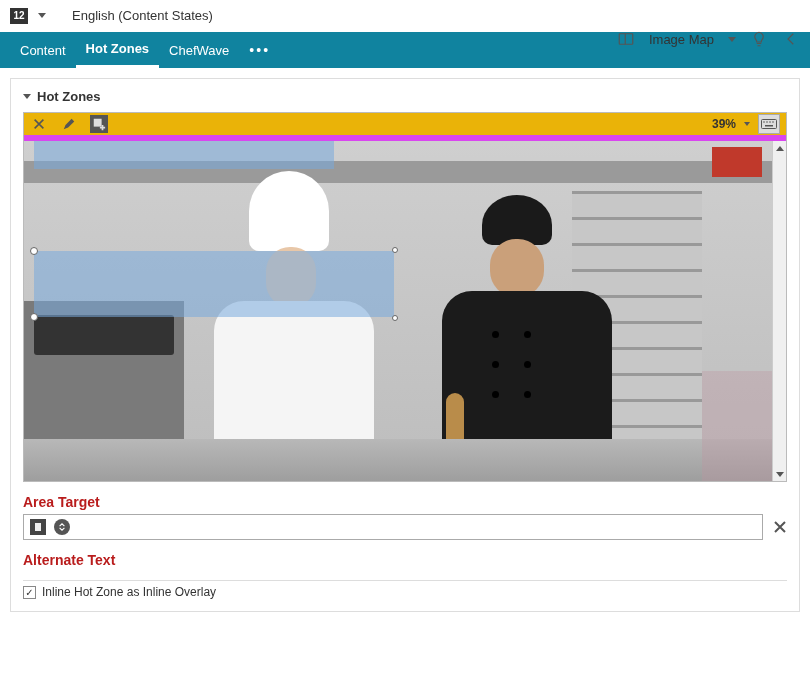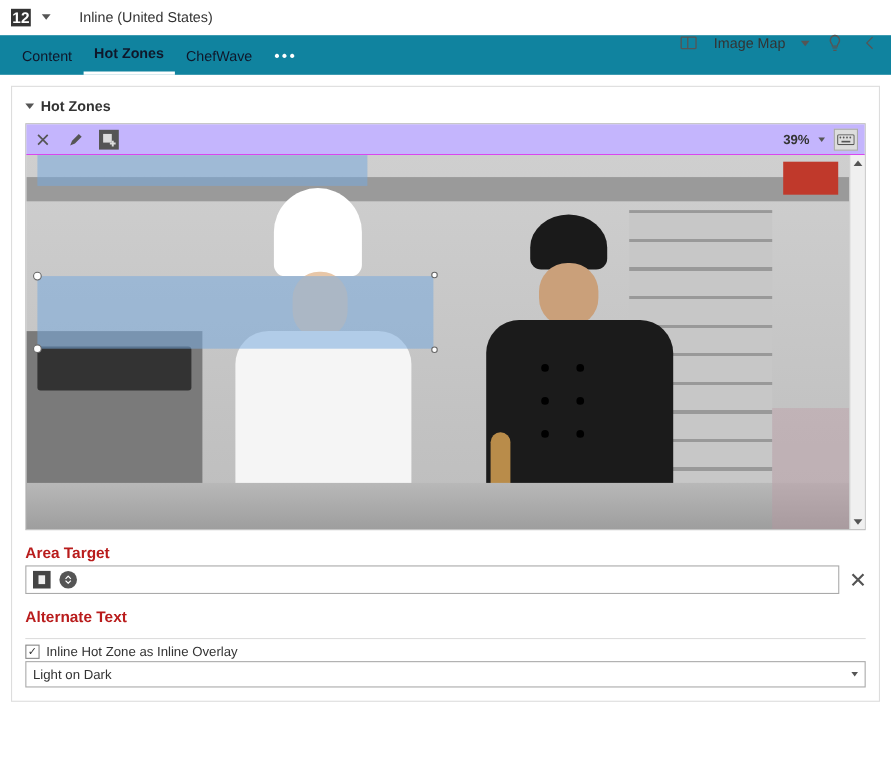--- a/index.html
+++ b/index.html
@@ -1,44 +1,44 @@
 <!DOCTYPE html>
 <html><head>
 <meta charset="utf-8">
 <style>
   * { box-sizing: border-box; margin: 0; padding: 0; }
   body { font-family: Arial, Helvetica, sans-serif; font-size: 13px; color: #333; background: #fff; width: 810px; }
   
   
   .top-bar { display: flex; align-items: center; height: 32px; padding: 0 10px; border-bottom: 1px solid transparent; }
   .top-left { display: flex; align-items: center; gap: 10px; flex: 1; }
-  .icon-box { width: 18px; height: 16px; background: #333; color: #fff; font-size: 14px; display: flex; align-items: center; justify-content: center; font-weight: bold; }
+  .icon-box { width: 18px; height: 16px; background: #333; color: #fff; font-size: 10px; display: flex; align-items: center; justify-content: center; font-weight: bold; }
   .chev-down { display: inline-block; width: 0; height: 0; border-left: 4px solid transparent; border-right: 4px solid transparent; border-top: 5px solid #555; }
   .locale { margin-left: 16px; color: #333; }
   .top-right { display: flex; align-items: center; gap: 14px; margin-top: 47px; }
   .mode-label { color: #333; }
   .icon-svg { width: 18px; height: 18px; fill: none; stroke: #555; stroke-width: 1.5; }
   
   
   .tab-bar { display: flex; align-items: center; height: 36px; padding: 0 10px; background: #10839f; }
-  .tab { color: #0f172a; padding: 0 10px; height: 36px; display: flex; align-items: center; font-size: 13px; cursor: pointer; }
+  .tab { color: #ffffff; padding: 0 10px; height: 36px; display: flex; align-items: center; font-size: 13px; cursor: pointer; }
   .tab.active { border-bottom: 3px solid #fff; font-weight: bold; }
   .tab-dots { color: #fff; padding: 0 10px; font-size: 14px; letter-spacing: 2px; }
   
   
   .main-wrap { padding: 10px; }
   .panel { border: 1px solid #ddd; background: #fff; }
   .panel-inner { padding: 10px 12px 12px 12px; }
   
   .section-header { display: flex; align-items: center; gap: 6px; font-weight: bold; font-size: 13px; margin-bottom: 8px; color: #333; }
   .sec-chev { display: inline-block; width: 0; height: 0; border-left: 4px solid transparent; border-right: 4px solid transparent; border-top: 5px solid #555; }
   
   
   .editor-frame { border: 1px solid #bbb; }
-  .editor-toolbar { display: flex; align-items: center; height: 28px; padding: 0 6px; background: #c4b5fd; border-bottom: 1px solid #d946ef; }
+  .editor-toolbar { display: flex; align-items: center; height: 28px; padding: 0 6px; background: #eab308; border-bottom: 6px solid #d946ef; }
   .tb-left { display: flex; align-items: center; gap: 12px; flex: 1; }
   .tb-right { display: flex; align-items: center; gap: 8px; }
   .zoom-text { font-size: 12px; font-weight: bold; color: #333; }
   .tb-btn { width: 18px; height: 18px; display: flex; align-items: center; justify-content: center; cursor: pointer; }
   .tb-btn.active-dark { background: #555; }
   .small-chev { display:inline-block;width:0;height:0;border-left:3px solid transparent;border-right:3px solid transparent;border-top:4px solid #555; }
   .kbd-btn { width: 22px; height: 20px; background: #ddd; border: 1px solid #aaa; display: flex; align-items: center; justify-content: center; }
   
   
   .canvas-wrap { display: flex; }
@@ -101,21 +101,21 @@
   
   .icon-stroke{stroke:#555;fill:none;stroke-width:1.6;}
 </style>
 </head>
 <body>
 
 <div class="top-bar">
   <div class="top-left">
     <div class="icon-box">12</div>
     <span class="chev-down"></span>
-    <span class="locale">Inline (United States)</span>
+    <span class="locale">English (Content States)</span>
   </div>
   <div class="top-right">
     <svg class="icon-svg" viewBox="0 0 24 24">
         <rect x="3" y="5" width="18" height="14" rx="1" class="icon-stroke"></rect>
         <line x1="11" y1="5" x2="11" y2="19" class="icon-stroke"></line>
       </svg>
     <span class="mode-label">Image Map</span>
     <span class="chev-down"></span>
     <svg class="icon-svg" viewBox="0 0 24 24">
         <path d="M9 18h6M10 21h4M12 3a6 6 0 0 0-4 10c1 1 1 2 1 3h6c0-1 0-2 1-3a6 6 0 0 0-4-10z" class="icon-stroke"></path>
@@ -246,20 +246,16 @@
 
       <div class="field-label">Alternate Text</div>
 
       <hr class="divider">
 
       <div class="chk-row">
         <div class="chk">✓</div>
         <span>Inline Hot Zone as Inline Overlay</span>
       </div>
 
-      <div class="select-row">
-        <span class="sel-val">Light on Dark</span>
-        <span class="small-chev"></span>
-      </div>
 
     </div>
   </div>
 </div>
 
 </body></html>

